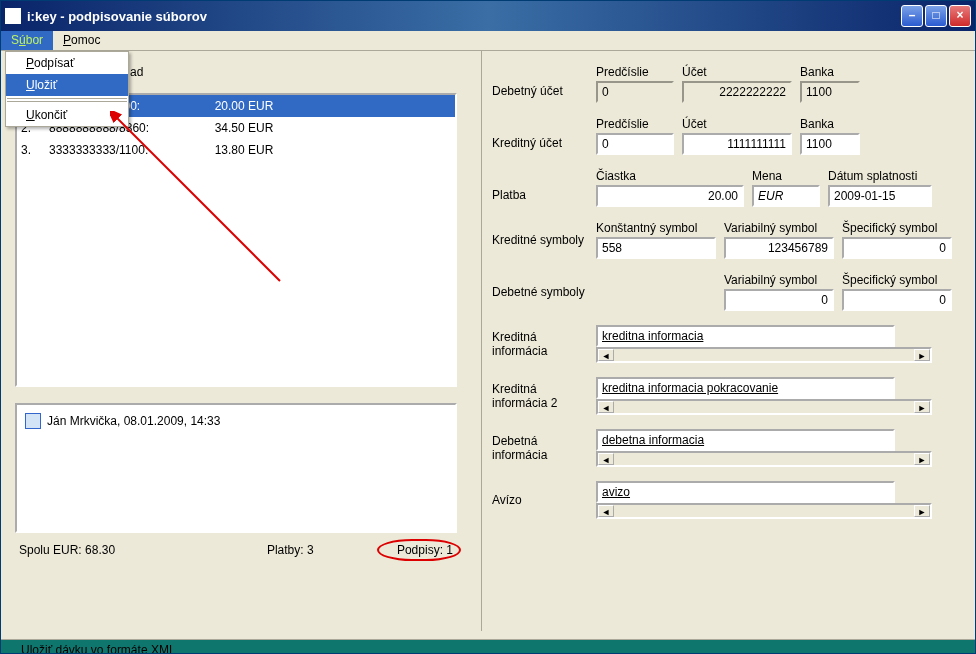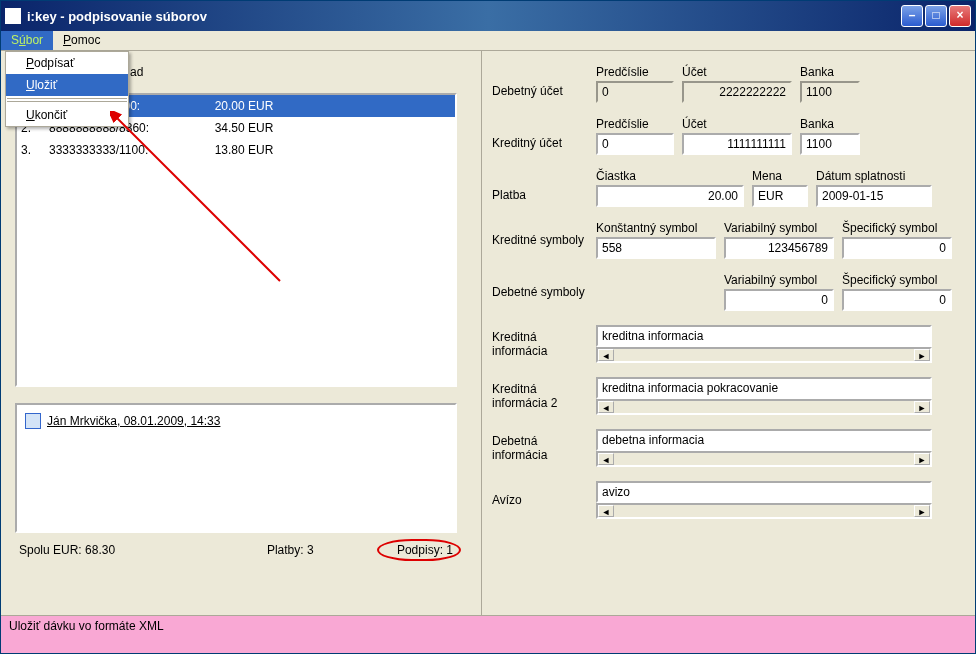--- a/index.html
+++ b/index.html
@@ -23,38 +23,38 @@
 .left-panel { width: 480px; padding: 14px 10px 10px 14px; position: relative; }
 .right-panel { flex: 1; padding: 14px 18px 10px 10px; border-left: 1px solid #aca899; }
 .file-label { height: 20px; padding-left: 115px; }
 .listbox { border: 2px inset #fff; background: #fff; height: 294px; width: 442px; overflow: auto; margin-top: 8px; }
 .list-row { display: flex; height: 22px; line-height: 22px; padding: 0 4px; font-family: Tahoma; cursor: pointer; }
 .list-row.selected { background: #316ac5; color: #fff; }
 .list-row .c1 { width: 28px; }
 .list-row .c2 { width: 155px; }
 .list-row .c3 { width: 90px; text-align: center; padding-right: 10px; }
 .sig-box { border: 2px inset #fff; background: #fff; height: 130px; width: 442px; margin-top: 16px; padding: 8px; }
-.sig-line { display: flex; align-items: center; gap: 6px; text-decoration: underline; }
+.sig-line { display: flex; align-items: center; gap: 6px; }
 .sig-icon { width: 16px; height: 16px; background: #d4e4f7; border: 1px solid #3366cc; }
 .summary-row { display: flex; margin-top: 10px; padding: 0 4px; width: 442px; }
 .summary-row .s1 { flex: 2; }
 .summary-row .s2 { flex: 1; text-align: center; }
 .summary-row .s3 { flex: 1; text-align: right; }
-.statusbar { position: absolute; bottom: 0; left: 0; right: 0; height: 38px; background: #f9a8d4; border-top: 1px solid #aca899; padding: 3px 8px; }
+.statusbar { position: absolute; bottom: 0; left: 0; right: 0; height: 14px; background: #0f766e; border-top: 1px solid #aca899; padding: 3px 20px; }
 .form-row { display: flex; align-items: center; margin-bottom: 14px; gap: 8px; }
 .form-label { width: 96px; }
 .col { display: flex; flex-direction: column; }
 .col-label { font-size: 12px; margin-bottom: 2px; }
 .txt { border: 2px inset #fff; background: #fff; padding: 2px 4px; height: 22px; }
 .txt.ro { background: #ece9d8; border: 2px inset #ece9d8; padding: 2px 4px; }
 .w70 { width: 78px; }
 .w100 { width: 110px; text-align: right; }
 .w65 { width: 60px; }
 .w120 { width: 120px; }
-.wide { width: 336px; }
+.wide { width: 299px; text-decoration: underline; }
 .scroll-hint { height: 16px; background: #ece9d8; border: 2px inset #fff; display: flex; justify-content: space-between; width: 336px; }
 .sc-btn { width: 16px; background: #ece9d8; border: 1px outset #fff; text-align: center; font-size: 9px; line-height: 12px; }
 svg.arrow { position: absolute; left: 109px; top: 110px; pointer-events: none; z-index: 200; }
 .red-oval { position: absolute; border: 2px solid #d00; border-radius: 50%/60%; width: 84px; height: 22px; }
 </style>
 </head>
 <body>
 
 <div class="window">
 
@@ -176,25 +176,25 @@
       </div>
 
       <div class="form-row">
         <div class="form-label" style="padding-top:14px;">Platba</div>
         <div class="col">
             <div class="col-label">Čiastka</div>
             <input class="txt" style="width: 148px; text-align: right;" value="20.00">
           </div>
         <div class="col">
             <div class="col-label">Mena</div>
-            <input class="txt" style="width: 56px;" value="EUR">
+            <input class="txt" style="width: 68px; font-style: italic;" value="EUR">
           </div>
         <div class="col">
             <div class="col-label">Dátum splatnosti</div>
-            <input class="txt" style="width: 116px;" value="2009-01-15">
+            <input class="txt" style="width: 104px;" value="2009-01-15">
           </div>
       </div>
 
       <div class="form-row">
         <div class="form-label">Kreditné symboly</div>
         <div class="col">
             <div class="col-label">Konštantný symbol</div>
             <input class="txt w120" value="558" style="">
           </div>
         <div class="col">

